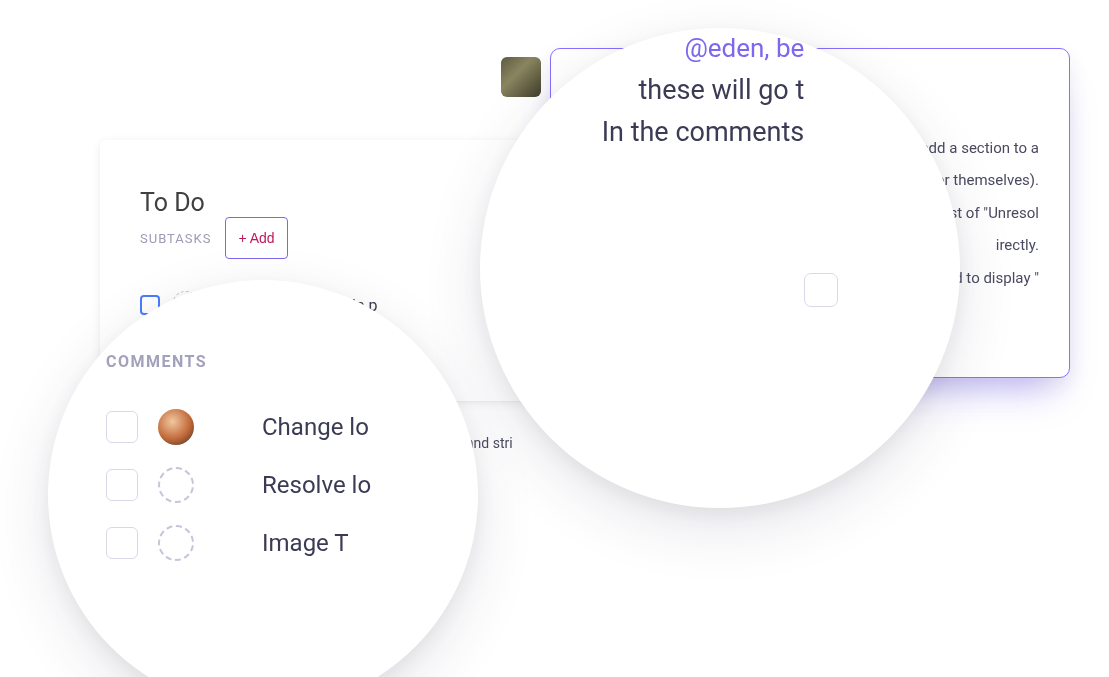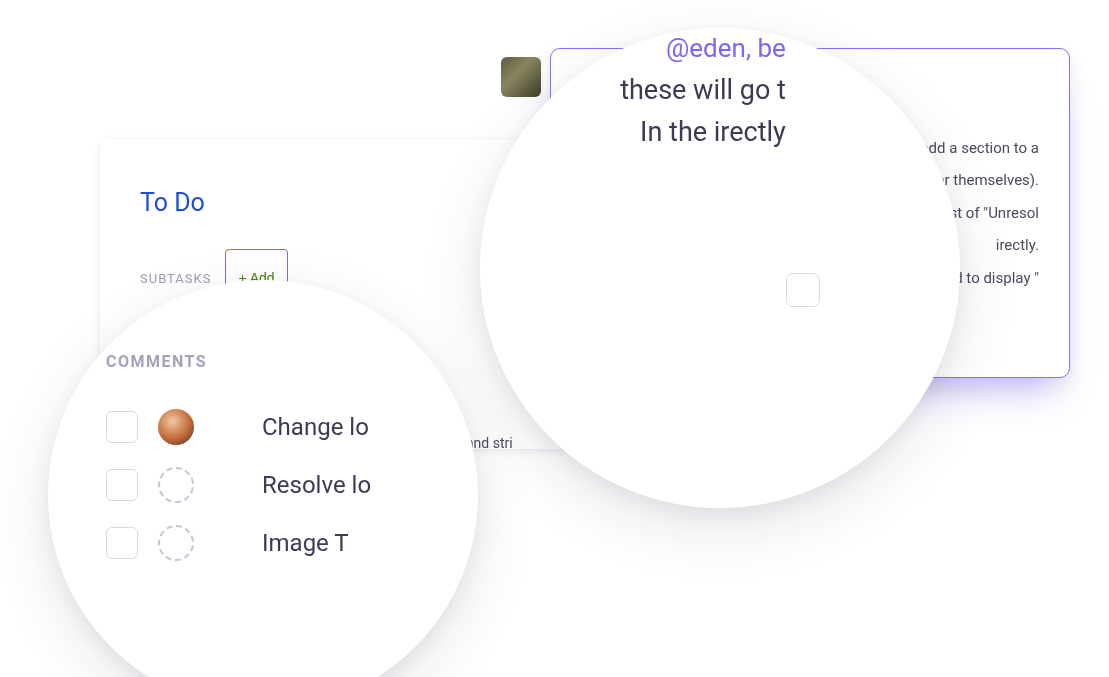--- a/index.html
+++ b/index.html
@@ -20,42 +20,41 @@
     top: 140px;
     width: 580px;
     background: #ffffff;
     border-radius: 6px;
     box-shadow: 0 2px 10px rgba(50,50,93,0.08), 0 1px 3px rgba(0,0,0,0.04);
     padding: 48px 40px 40px 40px;
   }
   .todo-title {
     font-size: 25px;
     font-weight: 400;
-    color: #1d4ed8;
-    margin-bottom: 32px;
+    color: #404040;
   }
   .subtasks-row {
     display: flex;
     align-items: center;
     gap: 14px;
     margin-bottom: 24px;
   }
   .subtasks-label {
     font-size: 13px;
     font-weight: 400;
     letter-spacing: 1px;
     color: #9d9bb5;
   }
   .add-btn {
     border: 1px solid #7b68ee;
-    color: #4d7c0f;
+    color: #be185d;
     background: #ffffff;
     border-radius: 4px;
     font-size: 14px;
-    padding: 20px 12px;
+    padding: 12px 12px;
     cursor: pointer;
     font-weight: 500;
   }
   .subtask-item {
     display: flex;
     align-items: center;
     gap: 12px;
     padding: 8px 0;
   }
   .chk {
@@ -272,21 +271,21 @@
     <p style="text-align:right;">play a list of "Unresol</p>
     <p style="text-align:right;">irectly.</p>
     <p style="text-align:right;">ll need to display "</p>
   </div>
 </div>
 
 <div class="zoom-right">
   <div>
     <div class="zr-line"><span class="zr-mention">@eden, be</span></div>
     <div class="zr-line">these will go t</div>
-    <div class="zr-line">In the irectly</div>
+    <div class="zr-line">In the comments</div>
   </div>
   <div class="zr-resolve">
     <span class="zr-chk"></span>
   </div>
 </div>
 
 <div class="float-text-1">, add stars and stri</div>
 <div class="float-text-2">to AI</div>
 <div class="float-text-3">name</div>
 

